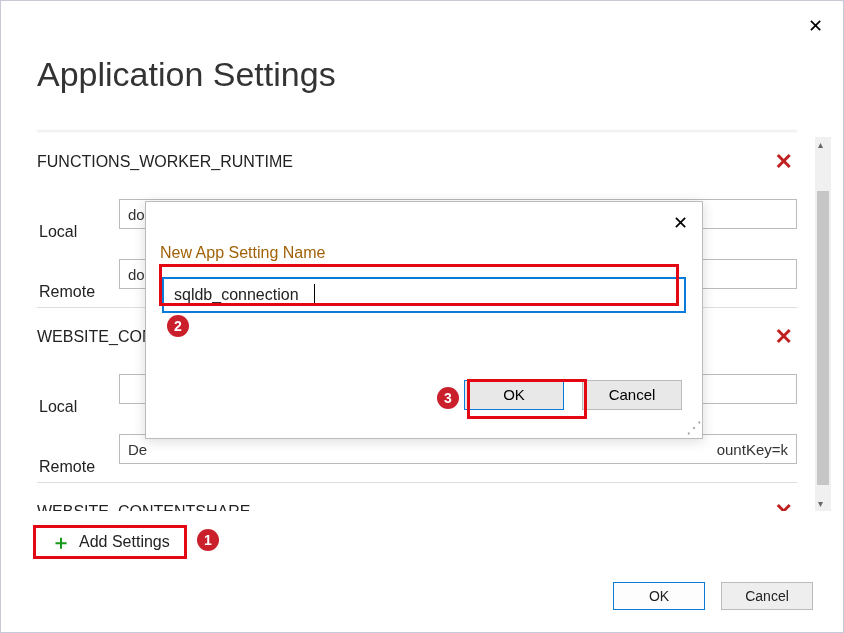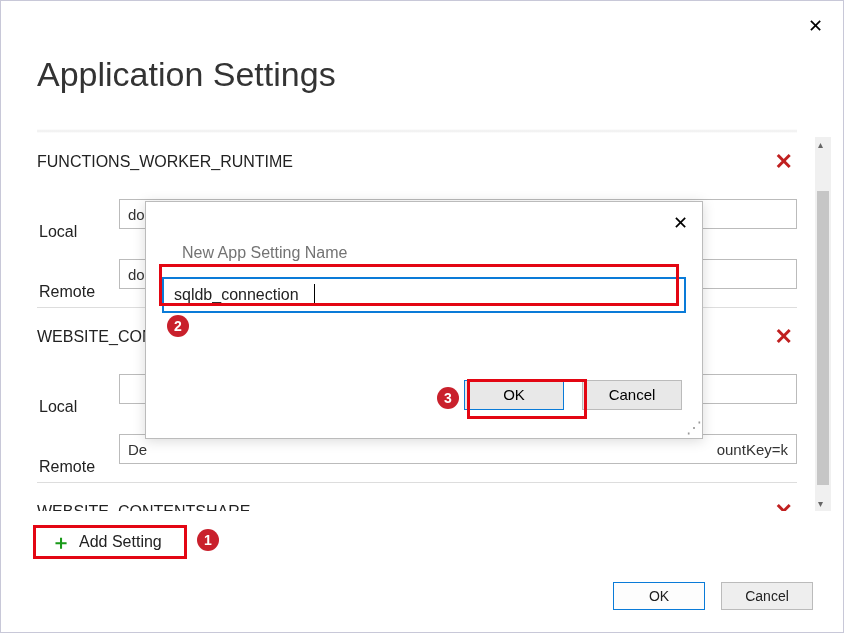--- a/index.html
+++ b/index.html
@@ -206,23 +206,23 @@
   .modal-close {
     position: absolute;
     top: 10px;
     right: 14px;
     font-size: 18px;
     cursor: pointer;
   }
   .modal-label {
     position: absolute;
     top: 42px;
-    left: 36px;
-    font-size: 16px;
-    color: #737373;
+    left: 14px;
+    font-size: 16px;
+    color: #a16207;
   }
   .modal-input-wrap {
     position: absolute;
     top: 66px;
     left: 16px;
     width: 524px;
     height: 36px;
     margin-top: 9px;
   }
   .modal-input {
@@ -317,21 +317,21 @@
   </div>
 
   <div class="scrollbar-track">
     <div class="scrollbar-arrow up">▴</div>
     <div class="scrollbar-thumb"></div>
     <div class="scrollbar-arrow down">▾</div>
   </div>
 
   <div class="add-setting">
     <span class="add-plus">＋</span>
-    <span class="add-text">Add Setting</span>
+    <span class="add-text">Add Settings</span>
   </div>
 
   <div class="footer">
     <div class="btn ok">OK</div>
     <div class="btn cancel">Cancel</div>
   </div>
 
   <div class="modal">
     <div class="modal-close">✕</div>
     <div class="modal-label">New App Setting Name</div>

